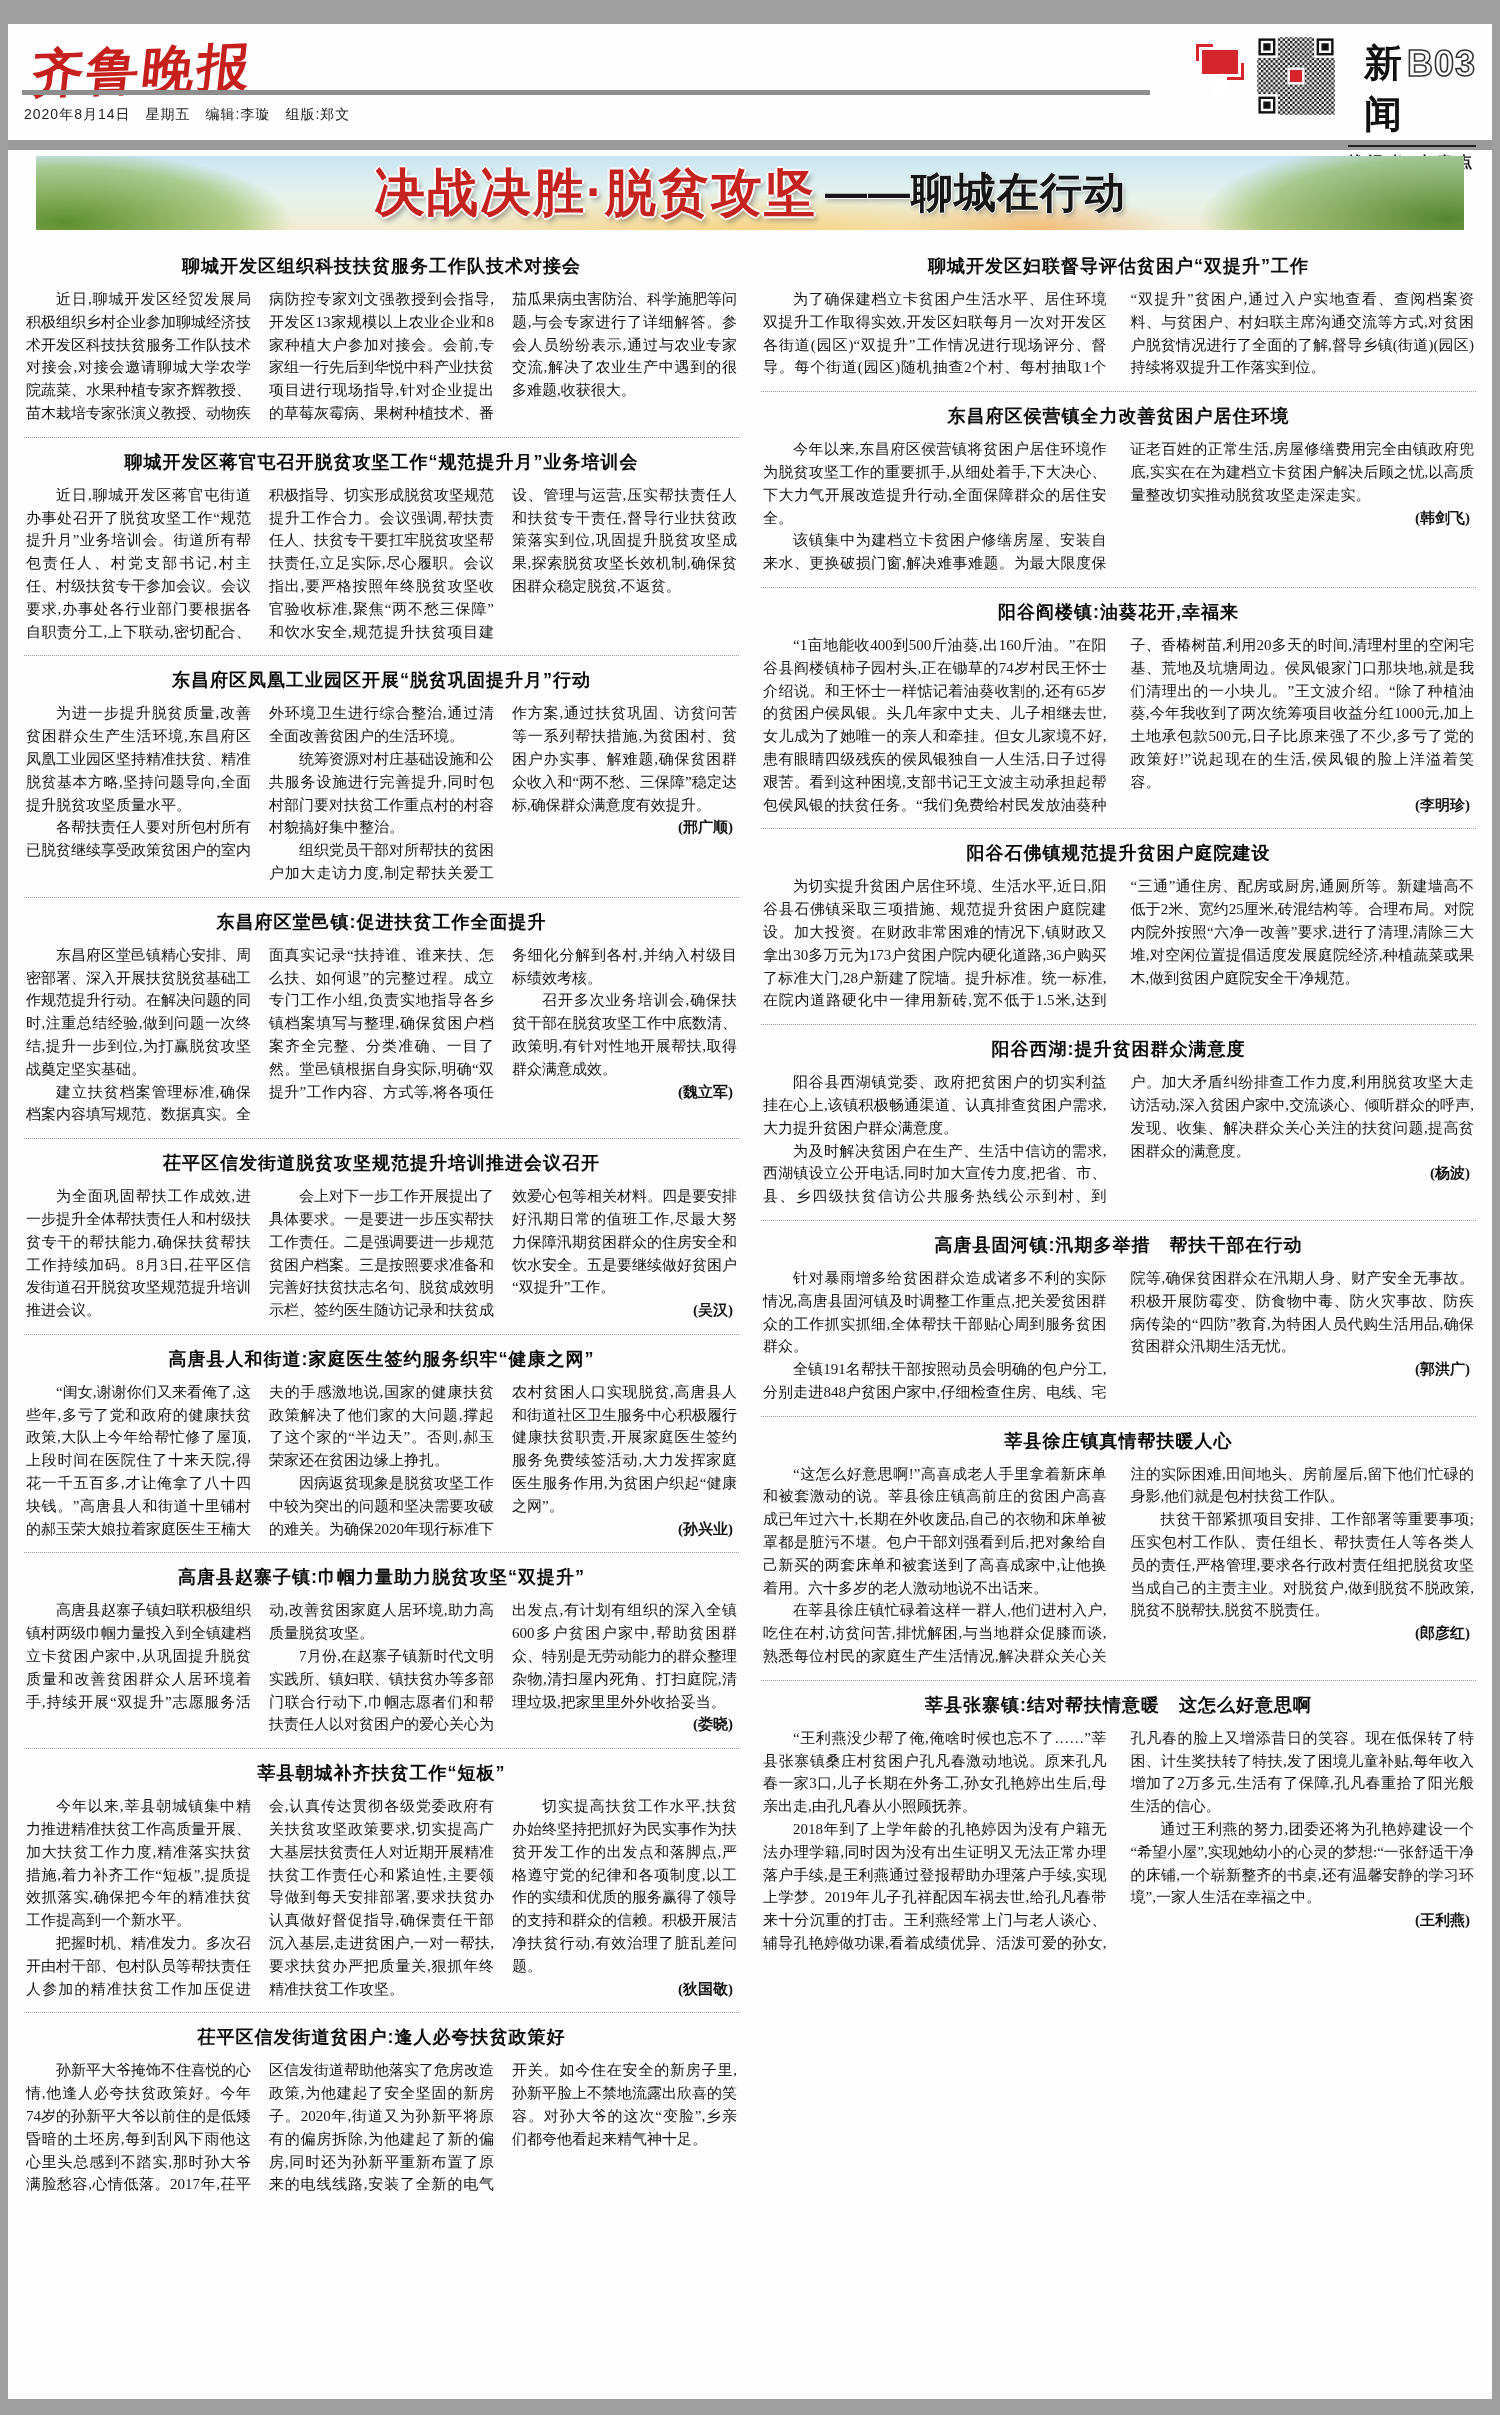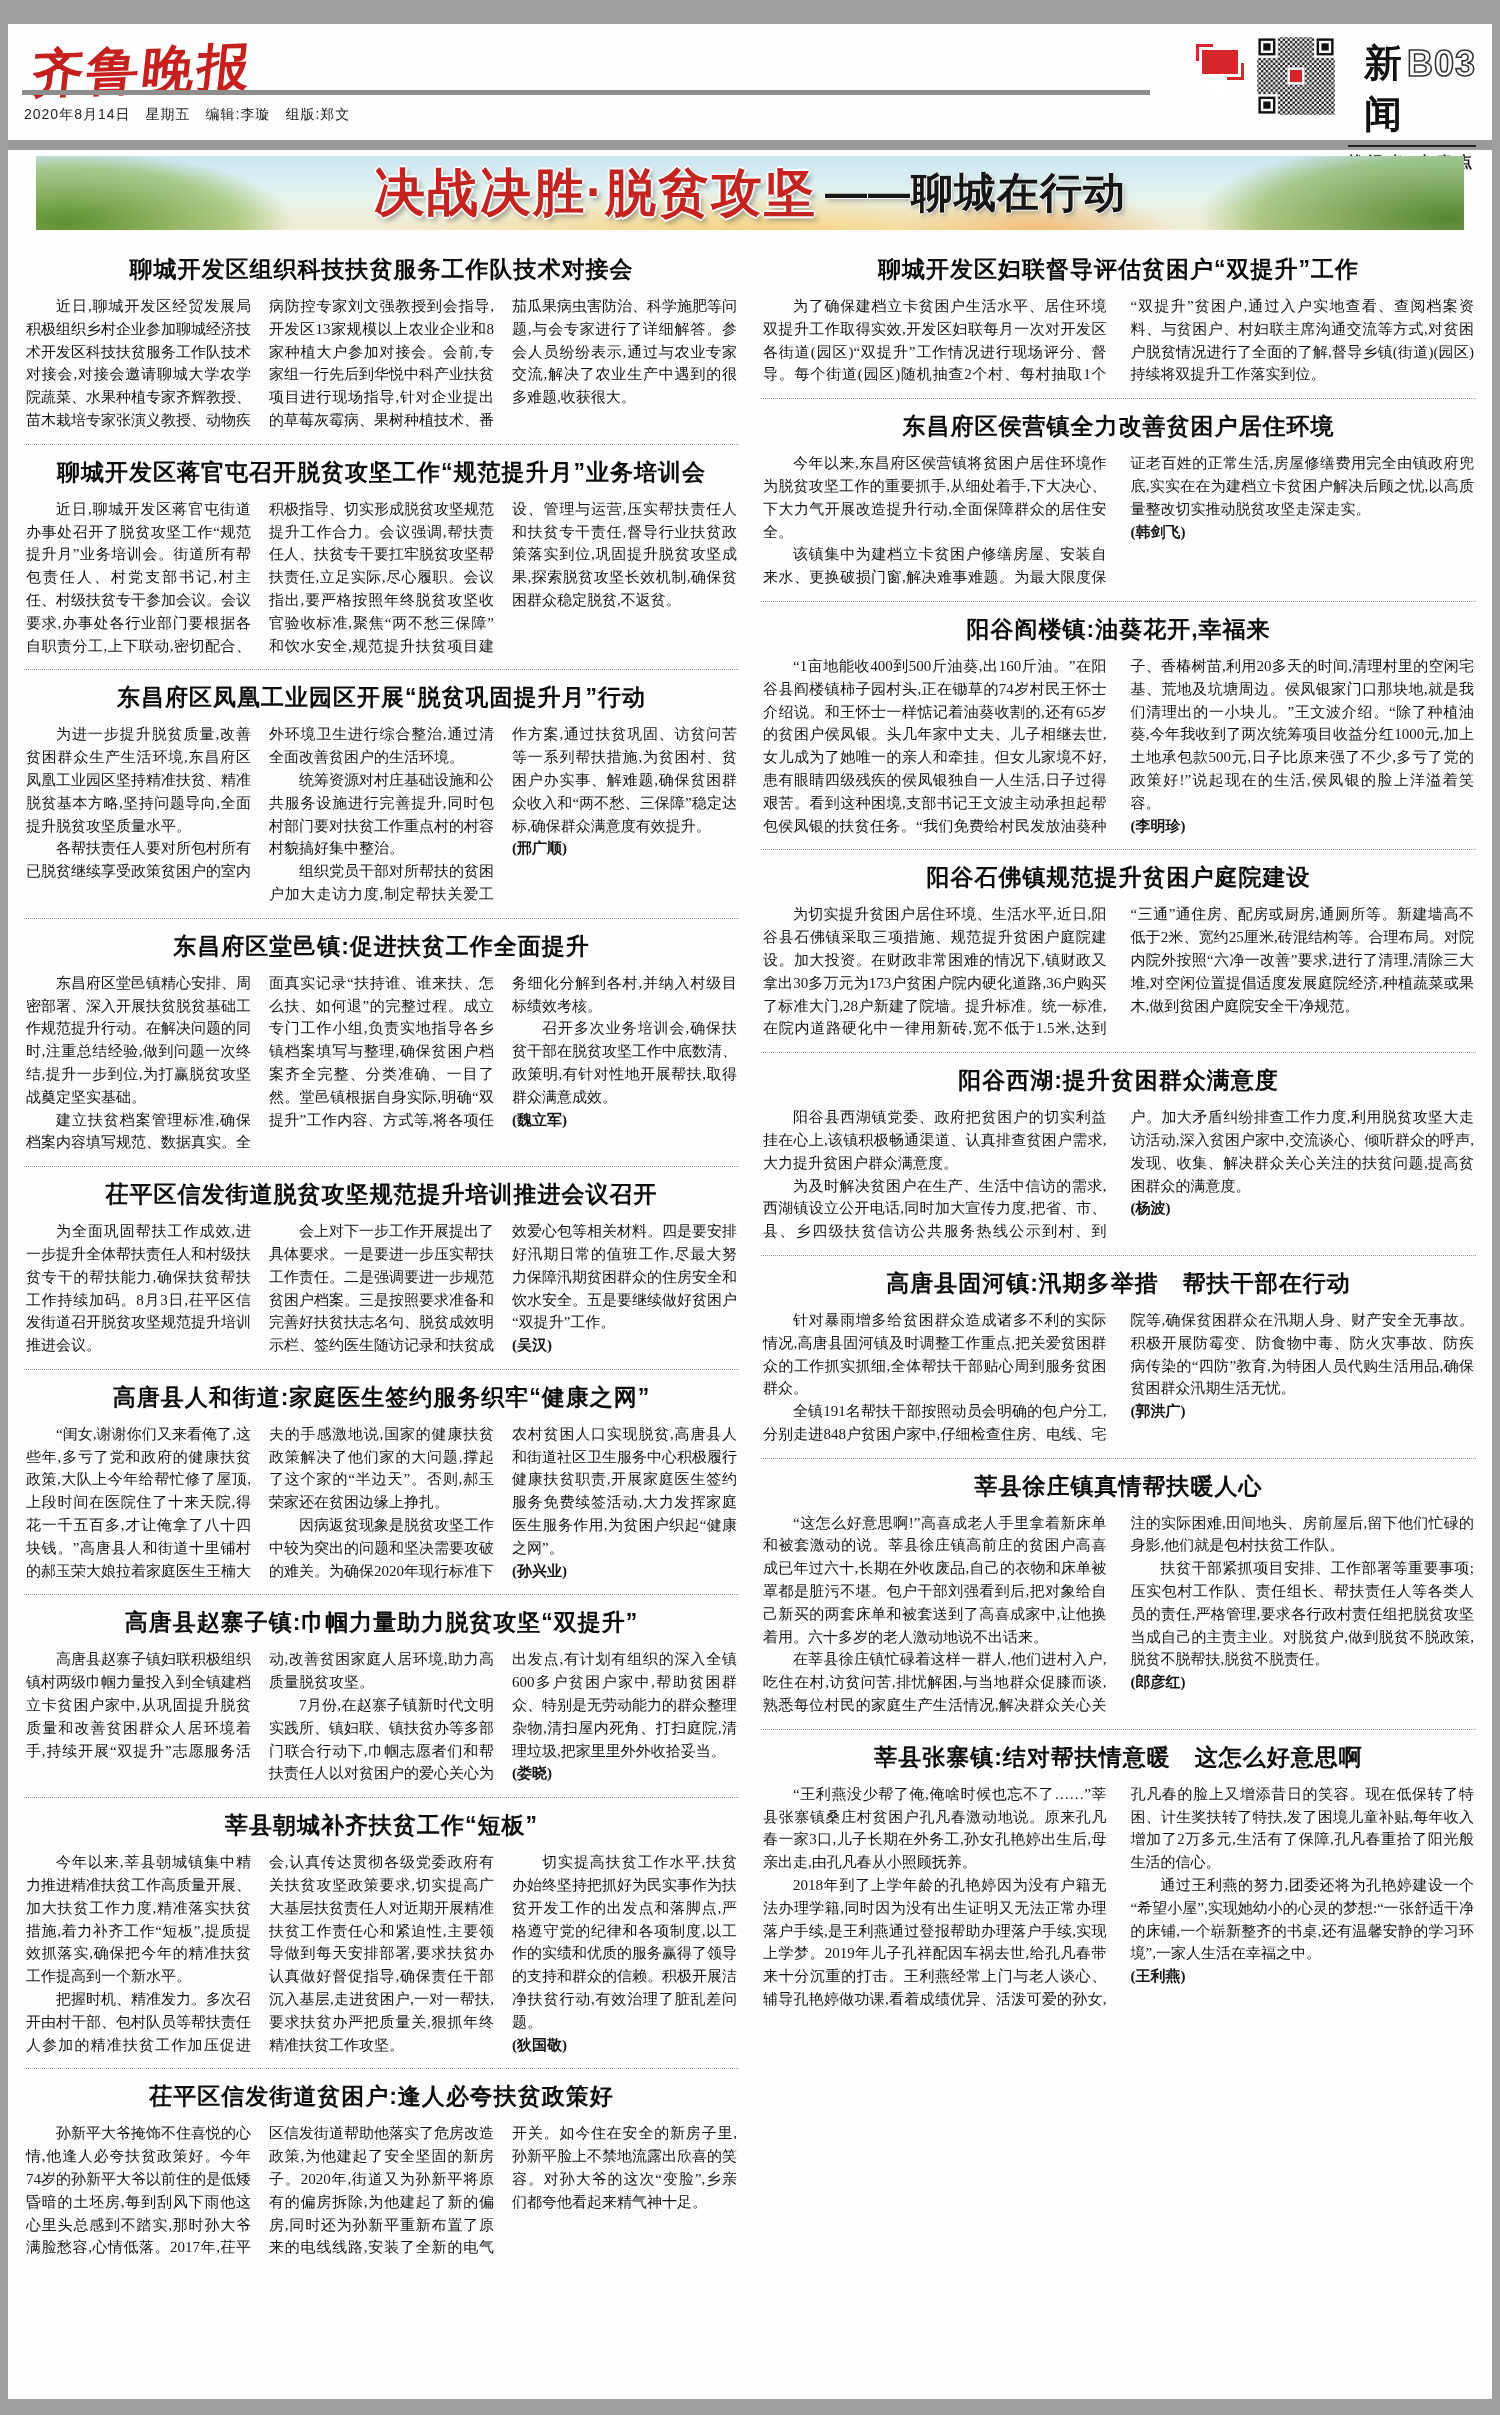--- a/index.html
+++ b/index.html
@@ -62,29 +62,29 @@
     font-size:42px;font-weight:900;color:#161616;letter-spacing:1px;
     text-shadow:-1px 0 0 #fff,1px 0 0 #fff,0 1px 0 #fff,2px 3px 4px rgba(80,80,80,.4);
   }
 
   
   .columns{display:flex;gap:22px;margin:0 16px;}
   .half{flex:1;min-width:0;}
   .article{padding:9px 2px 12px;}
   .article + .article{border-top:1px dotted #9a9a9a;}
   .title{
-    text-align:center;font-size:23px;font-weight:bold;color:#0d0d0d;
+    text-align:center;font-size:18px;font-weight:bold;color:#0d0d0d;
     margin:3px 0 10px;letter-spacing:1px;
     font-family:"Liberation Sans","DejaVu Sans",sans-serif;
   }
   .body{font-size:15px;line-height:1.52;text-align:justify;color:#141414;}
   .cols3{column-count:3;column-gap:18px;}
   .cols2{column-count:2;column-gap:24px;}
   .paras p{margin:0;text-indent:2em;}
-  .byline{font-weight:bold;padding-right:4px;}
+  .byline{text-align:right;font-weight:bold;padding-right:4px;}
 </style>
 </head>
 <body>
 
 <div class="sheet">
 
   <header class="masthead">
     <div class="logo">齐鲁晚报</div>
     <div class="mast-rule"></div>
     <div class="dateline">2020年8月14日　星期五　编辑:李璇　组版:郑文</div>

